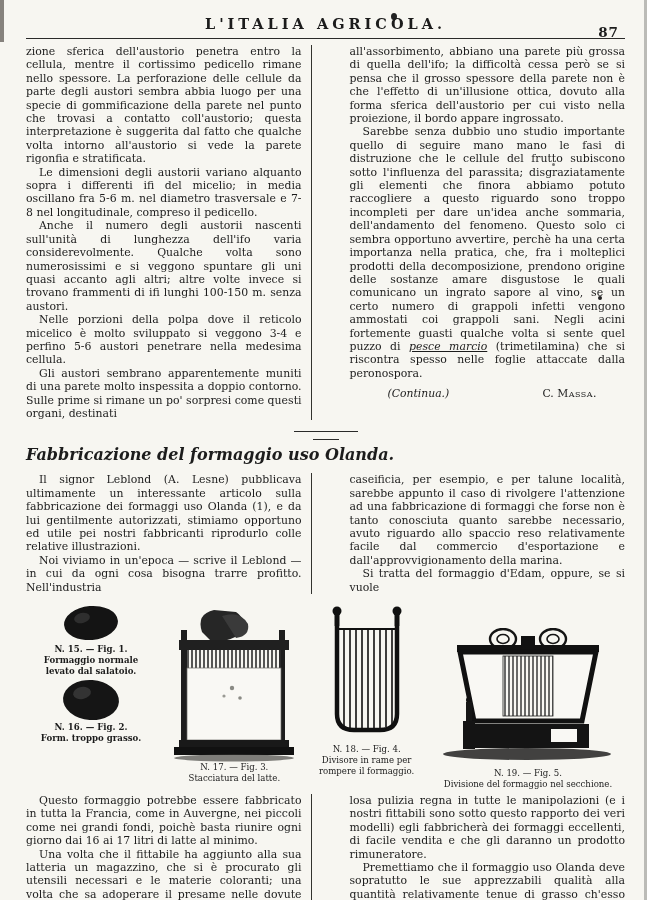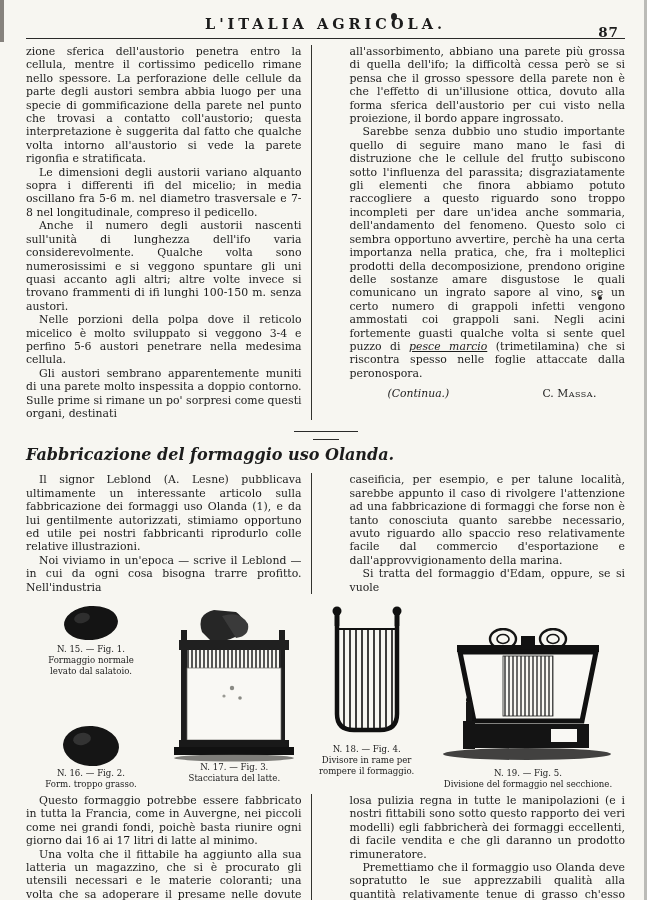--- a/index.html
+++ b/index.html
@@ -33,21 +33,21 @@
   .continua{font-style:italic;}
   .author .sc{font-variant:small-caps;letter-spacing:.5px;}
   
   .section-sep{width:64px;border:0;border-top:1px solid #2a2a29;margin:11px auto 7px auto;}
   .section-title{text-align:center;font-size:21px;letter-spacing:3px;font-weight:500;margin:0;}
   .title-sep{width:26px;border:0;border-top:1px solid #2a2a29;margin:6px auto 5px auto;}
   .subtitle{text-align:left;font-size:16px;font-weight:bold;margin:2px 0 9px 0;font-style:italic;}
   
   .figures-band{display:flex;justify-content:space-between;align-items:stretch;margin:10px 2px 4px 2px;height:186px;}
   .figcol{display:flex;flex-direction:column;align-items:center;}
-  .figcol.a{width:126px;justify-content:space-between;}
+  .figcol.a{width:126px;justify-content:flex-start;font-weight:bold;}
   .figcol.b{width:132px;justify-content:center;}
   .figcol.c{width:104px;}
   .figcol.d{width:190px;justify-content:flex-end;}
   .figcap{font-size:8.6px;line-height:1.3;text-align:center;}
   .figcap div{white-space:nowrap;}
   figure{margin:0;display:flex;flex-direction:column;align-items:center;}
 </style>
 </head>
 <body>
 

